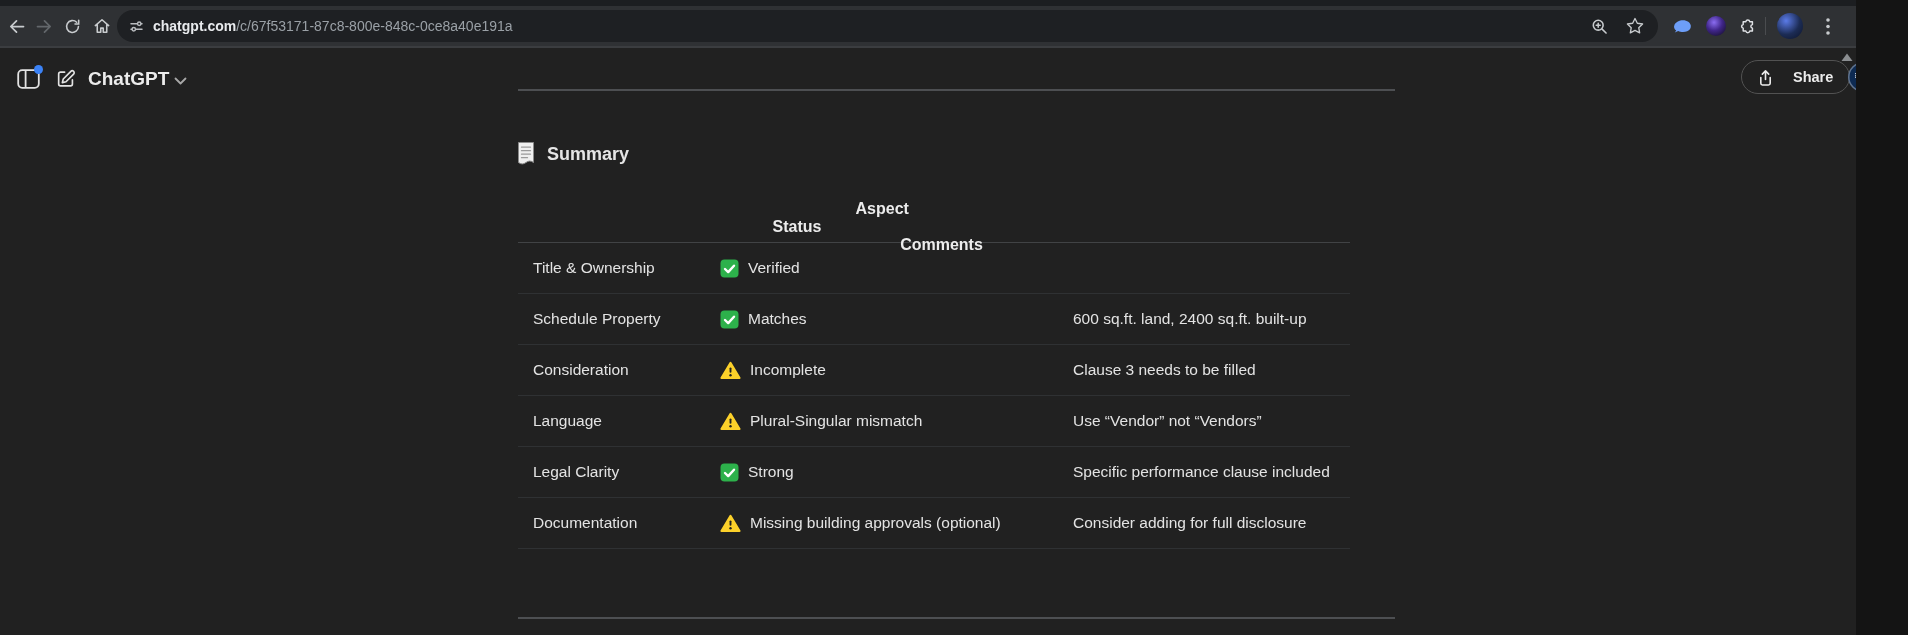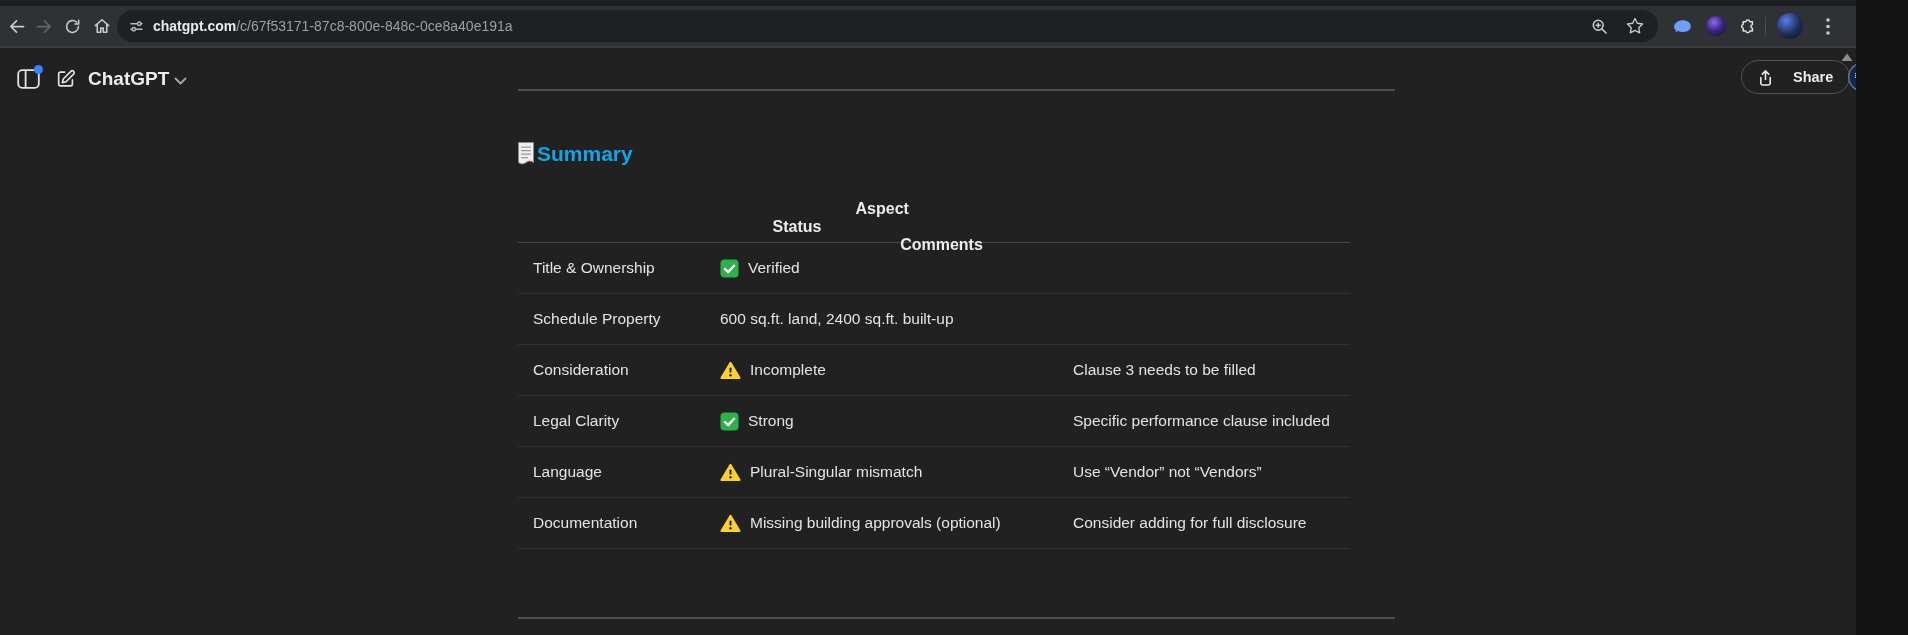--- a/index.html
+++ b/index.html
@@ -39,22 +39,22 @@
   .share-btn{position:absolute;left:1741px;top:60px;height:34px;box-sizing:border-box;padding:0 16px;
              border:1px solid #525252;border-radius:18px;background:#212121;display:flex;align-items:center;gap:20px;
              color:#ececec;font-size:14.5px;font-weight:700;cursor:pointer;}
   .acct-avatar{position:absolute;left:1848px;top:62px;width:30px;height:30px;border-radius:50%;
                display:flex;align-items:center;justify-content:center;cursor:pointer;
                background:#0d2a52;box-shadow:inset 0 0 0 1.5px rgba(255,255,255,.35);
                color:#fff;font-size:11px;font-weight:700;font-family:"DejaVu Sans",sans-serif;}
 
   
   .hr{position:absolute;left:518px;width:877px;height:2px;background:#4d4f52;}
-  .heading{position:absolute;left:516px;top:141px;display:flex;align-items:center;gap:1px;
-           color:#0ea5e9;font-size:21px;font-weight:700;}
+  .heading{position:absolute;left:516px;top:141px;display:flex;align-items:center;gap:11px;
+           color:#e5e5e5;font-size:18px;font-weight:700;}
   .gtable{position:absolute;left:518px;top:200px;width:832px;color:#e3e3e3;font-size:15.5px;}
   .thead{display:flex;height:42px;align-items:center;border-bottom:1.5px solid #414345;font-weight:700;font-size:16px;color:#ececec;flex-direction:column;}
   .trow{display:flex;height:50px;align-items:center;border-bottom:1px solid #2f3133;}
   .col-a{width:187px;padding-left:15px;box-sizing:border-box;white-space:nowrap;}
   .col-s{width:353px;padding-left:15px;box-sizing:border-box;display:flex;align-items:center;gap:9px;white-space:nowrap;}
   .col-c{flex:1;padding-left:15px;box-sizing:border-box;white-space:nowrap;}
 </style>
 </head>
 <body>
 
@@ -199,68 +199,77 @@
               <rect x=".5" y=".5" width="18" height="18" rx="4" fill="#2db14b"></rect>
               <path d="M5 10l3.2 3.1L14 6.7" fill="none" stroke="#fff" stroke-width="2.4" stroke-linecap="round" stroke-linejoin="round"></path>
             </svg>
           </span>
         <span>Verified</span>
       </div>
     </div>
 
     <div class="trow">
       <div class="col-a">Schedule Property</div>
+      <div class="col-s">
+        <span>
+            <svg width="19" height="19" viewBox="0 0 19 19">
+              <rect x=".5" y=".5" width="18" height="18" rx="4" fill="#2db14b"></rect>
+              <path d="M5 10l3.2 3.1L14 6.7" fill="none" stroke="#fff" stroke-width="2.4" stroke-linecap="round" stroke-linejoin="round"></path>
+            </svg>
+          </span>
+        <span>Matches</span>
+      </div>
       <div class="col-c">600 sq.ft. land, 2400 sq.ft. built-up</div>
     </div>
 
     <div class="trow">
       <div class="col-a">Consideration</div>
       <div class="col-s">
         <span>
             <svg width="21" height="19" viewBox="0 0 21 19">
               <path d="M10.5 1.8 19.6 17H1.4z" fill="#fcd12a" stroke="#fcd12a" stroke-width="2" stroke-linejoin="round"></path>
               <rect x="9.55" y="6.4" width="1.9" height="5.4" rx=".95" fill="#222"></rect>
               <circle cx="10.5" cy="14.3" r="1.2" fill="#222"></circle>
             </svg>
           </span>
         <span>Incomplete</span>
       </div>
       <div class="col-c">Clause 3 needs to be filled</div>
     </div>
 
     <div class="trow">
-      <div class="col-a">Legal Clarity</div>
-      <div class="col-s">
-        <span>
-            <svg width="19" height="19" viewBox="0 0 19 19">
-              <rect x=".5" y=".5" width="18" height="18" rx="4" fill="#2db14b"></rect>
-              <path d="M5 10l3.2 3.1L14 6.7" fill="none" stroke="#fff" stroke-width="2.4" stroke-linecap="round" stroke-linejoin="round"></path>
-            </svg>
-          </span>
-        <span>Strong</span>
-      </div>
-      <div class="col-c">Specific performance clause included</div>
-    </div>
-
-    <div class="trow">
       <div class="col-a">Language</div>
       <div class="col-s">
         <span>
             <svg width="21" height="19" viewBox="0 0 21 19">
               <path d="M10.5 1.8 19.6 17H1.4z" fill="#fcd12a" stroke="#fcd12a" stroke-width="2" stroke-linejoin="round"></path>
               <rect x="9.55" y="6.4" width="1.9" height="5.4" rx=".95" fill="#222"></rect>
               <circle cx="10.5" cy="14.3" r="1.2" fill="#222"></circle>
             </svg>
           </span>
         <span>Plural-Singular mismatch</span>
       </div>
       <div class="col-c">Use “Vendor” not “Vendors”</div>
     </div>
 
     <div class="trow">
+      <div class="col-a">Legal Clarity</div>
+      <div class="col-s">
+        <span>
+            <svg width="19" height="19" viewBox="0 0 19 19">
+              <rect x=".5" y=".5" width="18" height="18" rx="4" fill="#2db14b"></rect>
+              <path d="M5 10l3.2 3.1L14 6.7" fill="none" stroke="#fff" stroke-width="2.4" stroke-linecap="round" stroke-linejoin="round"></path>
+            </svg>
+          </span>
+        <span>Strong</span>
+      </div>
+      <div class="col-c">Specific performance clause included</div>
+    </div>
+
+    <div class="trow">
       <div class="col-a">Documentation</div>
       <div class="col-s">
         <span>
             <svg width="21" height="19" viewBox="0 0 21 19">
               <path d="M10.5 1.8 19.6 17H1.4z" fill="#fcd12a" stroke="#fcd12a" stroke-width="2" stroke-linejoin="round"></path>
               <rect x="9.55" y="6.4" width="1.9" height="5.4" rx=".95" fill="#222"></rect>
               <circle cx="10.5" cy="14.3" r="1.2" fill="#222"></circle>
             </svg>
           </span>
         <span>Missing building approvals (optional)</span>

